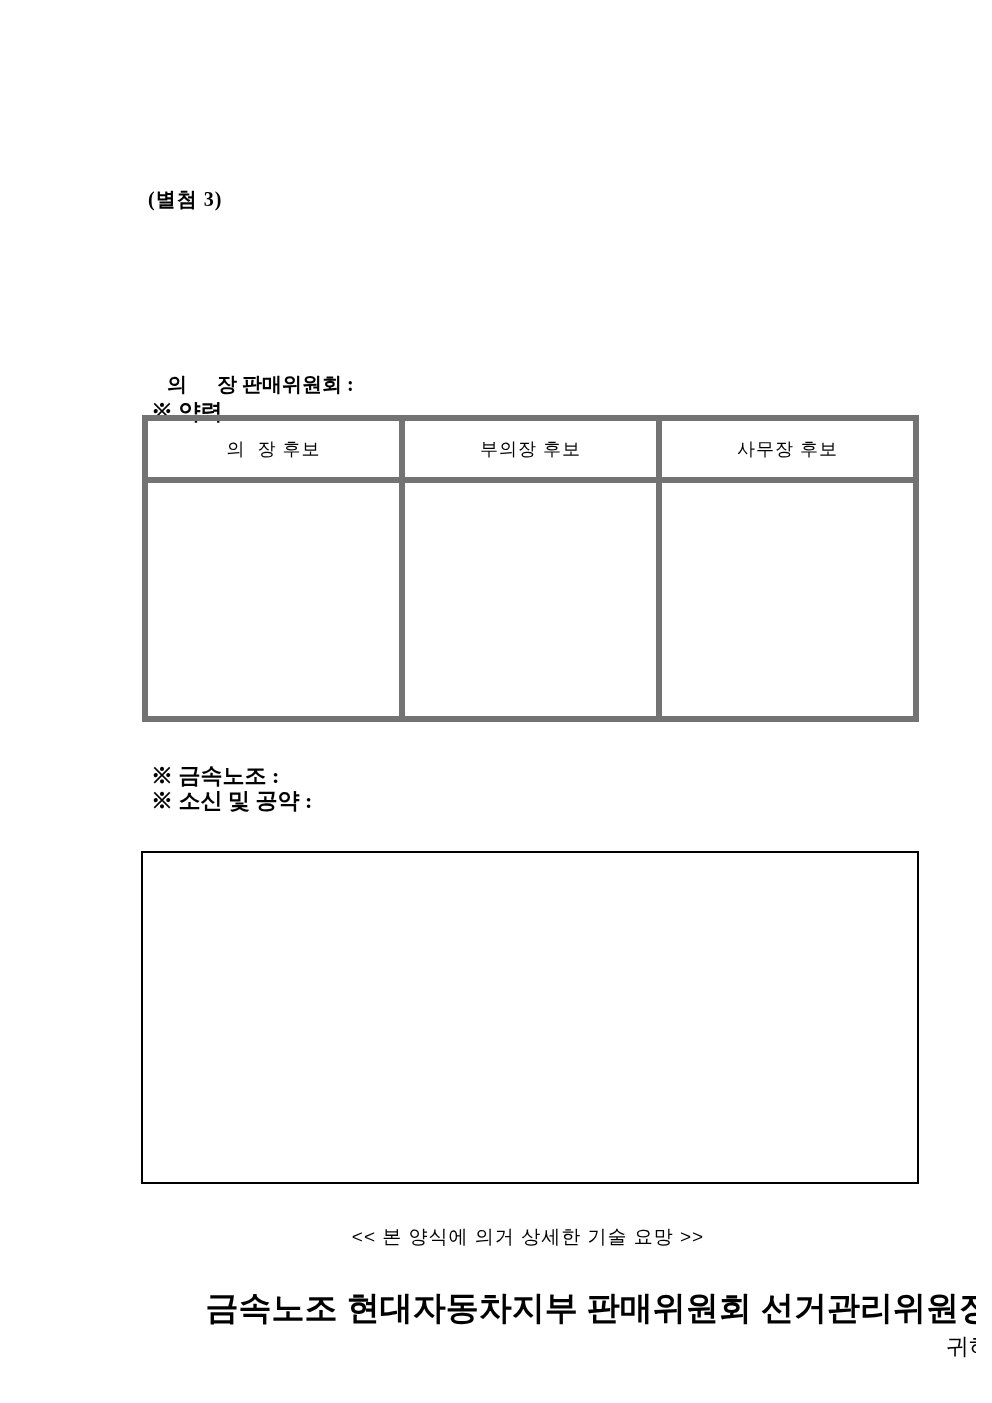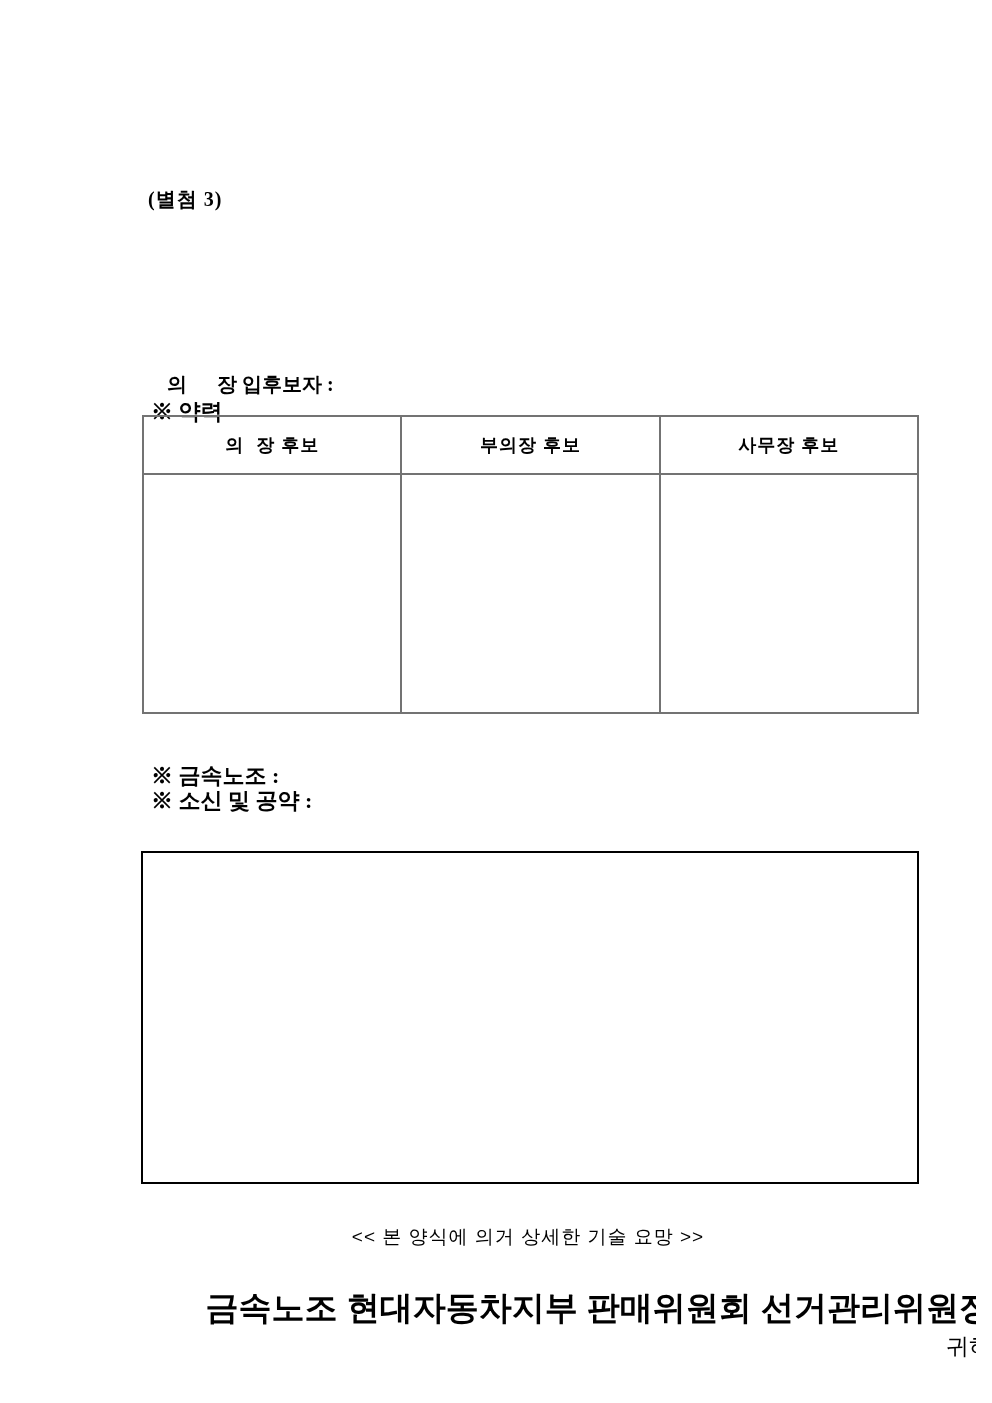--- a/index.html
+++ b/index.html
@@ -61,23 +61,23 @@
 
   .profile-table {
     position: absolute;
     left: 110px;
     top: 383px;
     width: 777px;
     border-collapse: collapse;
     table-layout: fixed;
   }
   .profile-table th, .profile-table td {
-    border: 2px solid #737373;
+    border: 6px solid #737373;
     font-family: "Liberation Sans", "DejaVu Sans", sans-serif;
-    font-weight: bold;
+    font-weight: normal;
     margin-top: 31px;
   }
   .profile-table th {
     height: 42px;
     font-size: 18px;
     text-align: center;
     vertical-align: middle;
     letter-spacing: 1px;
     white-space: pre;
   }
@@ -130,21 +130,21 @@
 </style>
 </head>
 <body>
 
 <div class="page">
 
   <div class="attachment">(별첨 3)</div>
 
 
   <div class="candidate-lines">
-    <div>의      장 입후보자 :</div>
+    <div>의      장 판매위원회 :</div>
     <div>부 의 장 입후보자 :</div>
     <div>사 무 장 입후보자 :</div>
   </div>
 
   <div class="section-label label-profile">※ 약력</div>
 
   <table class="profile-table">
     <thead>
       <tr>
         <th>의  장 후보</th>

